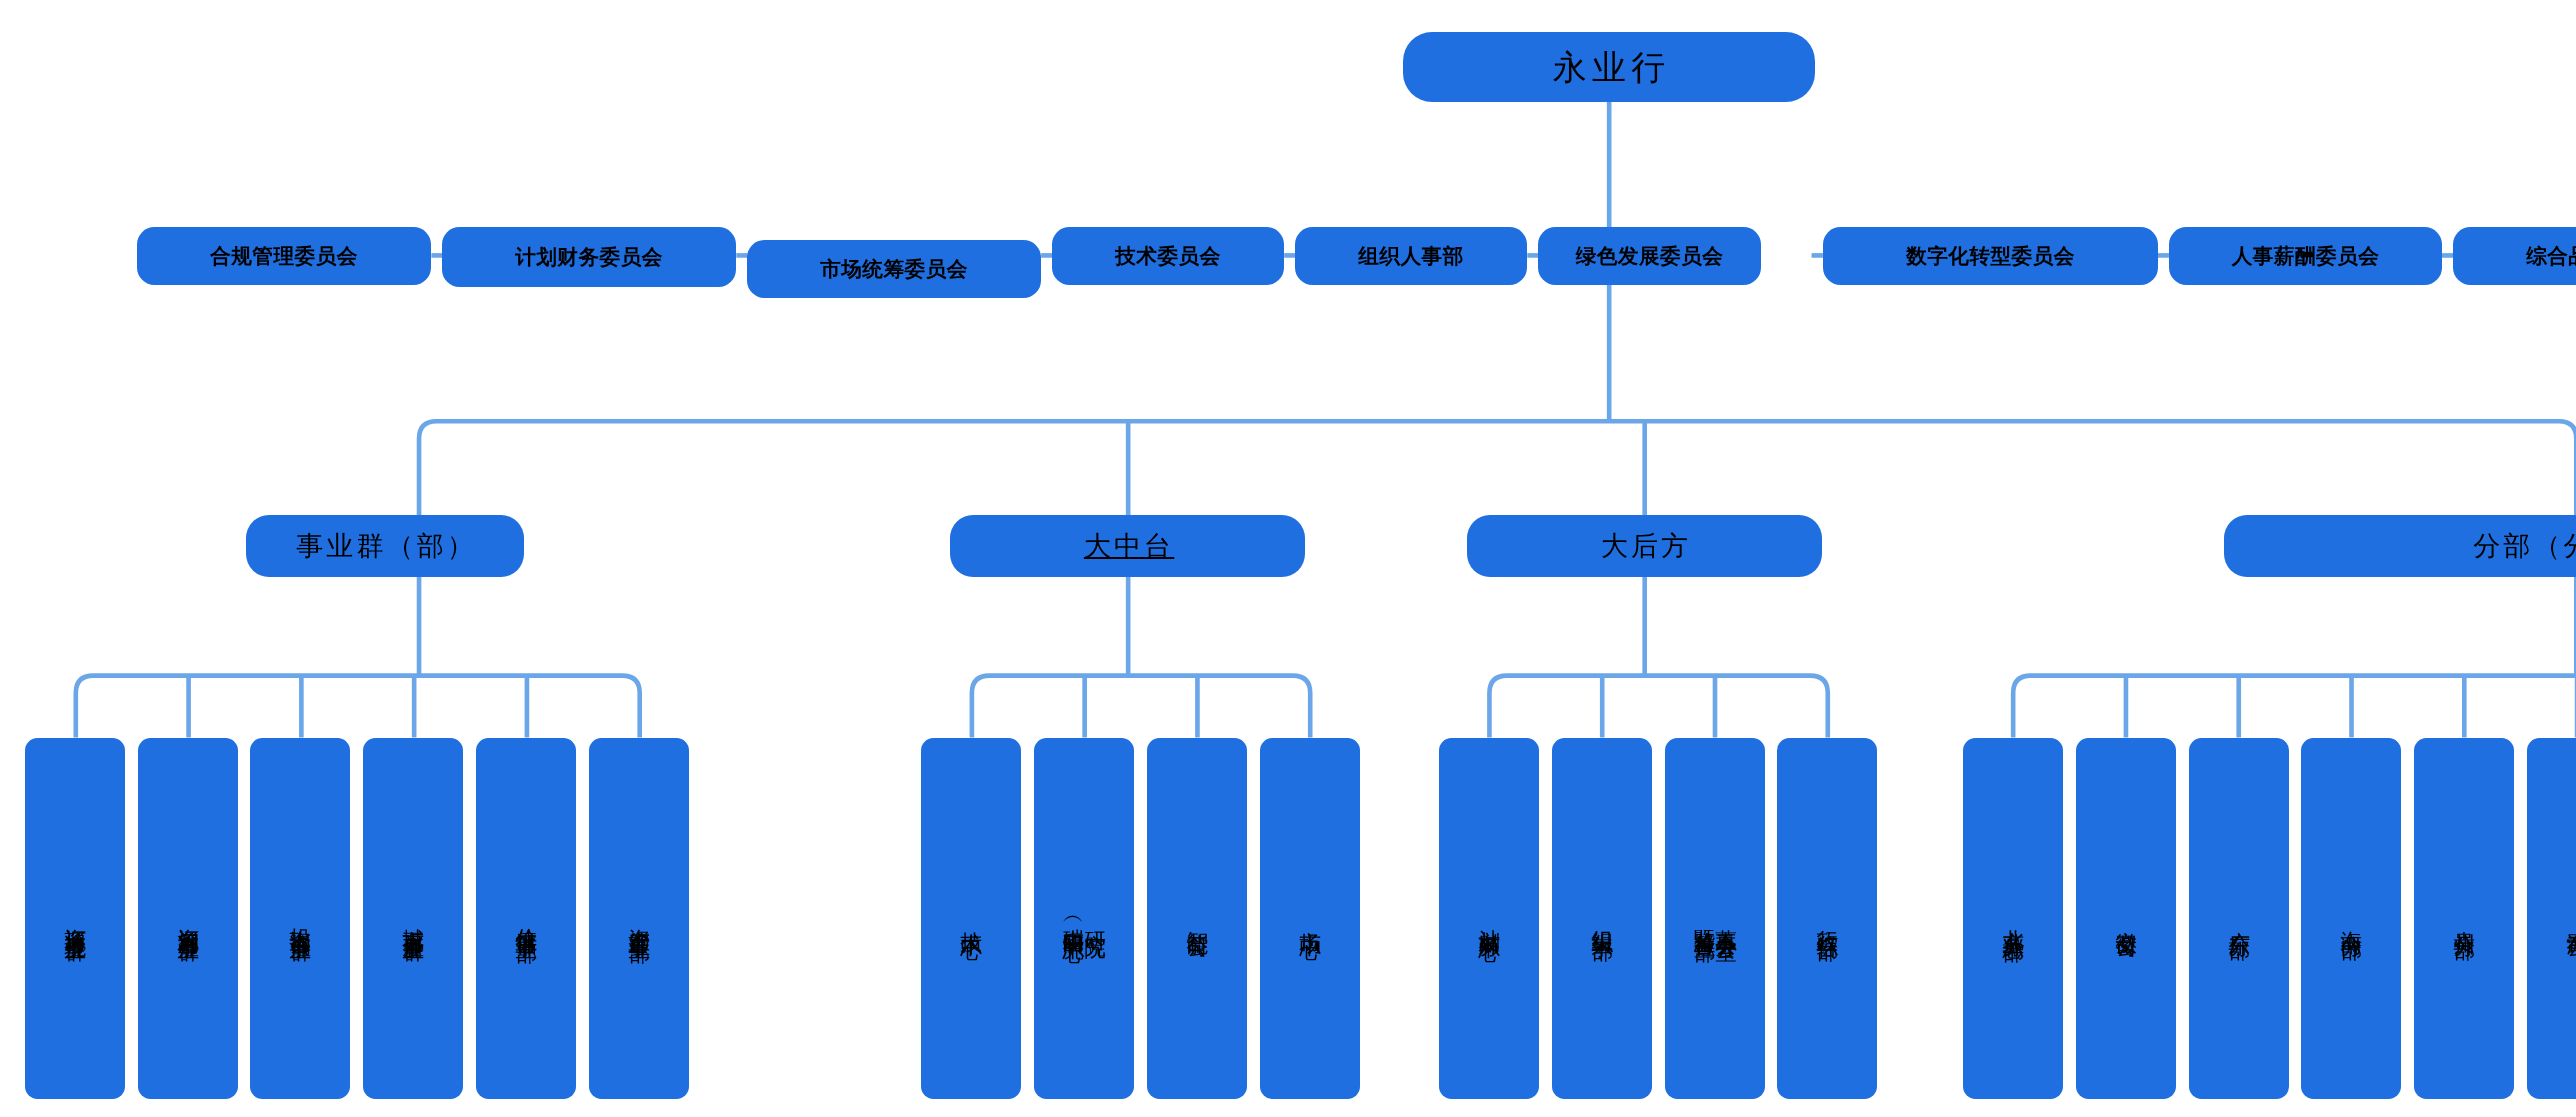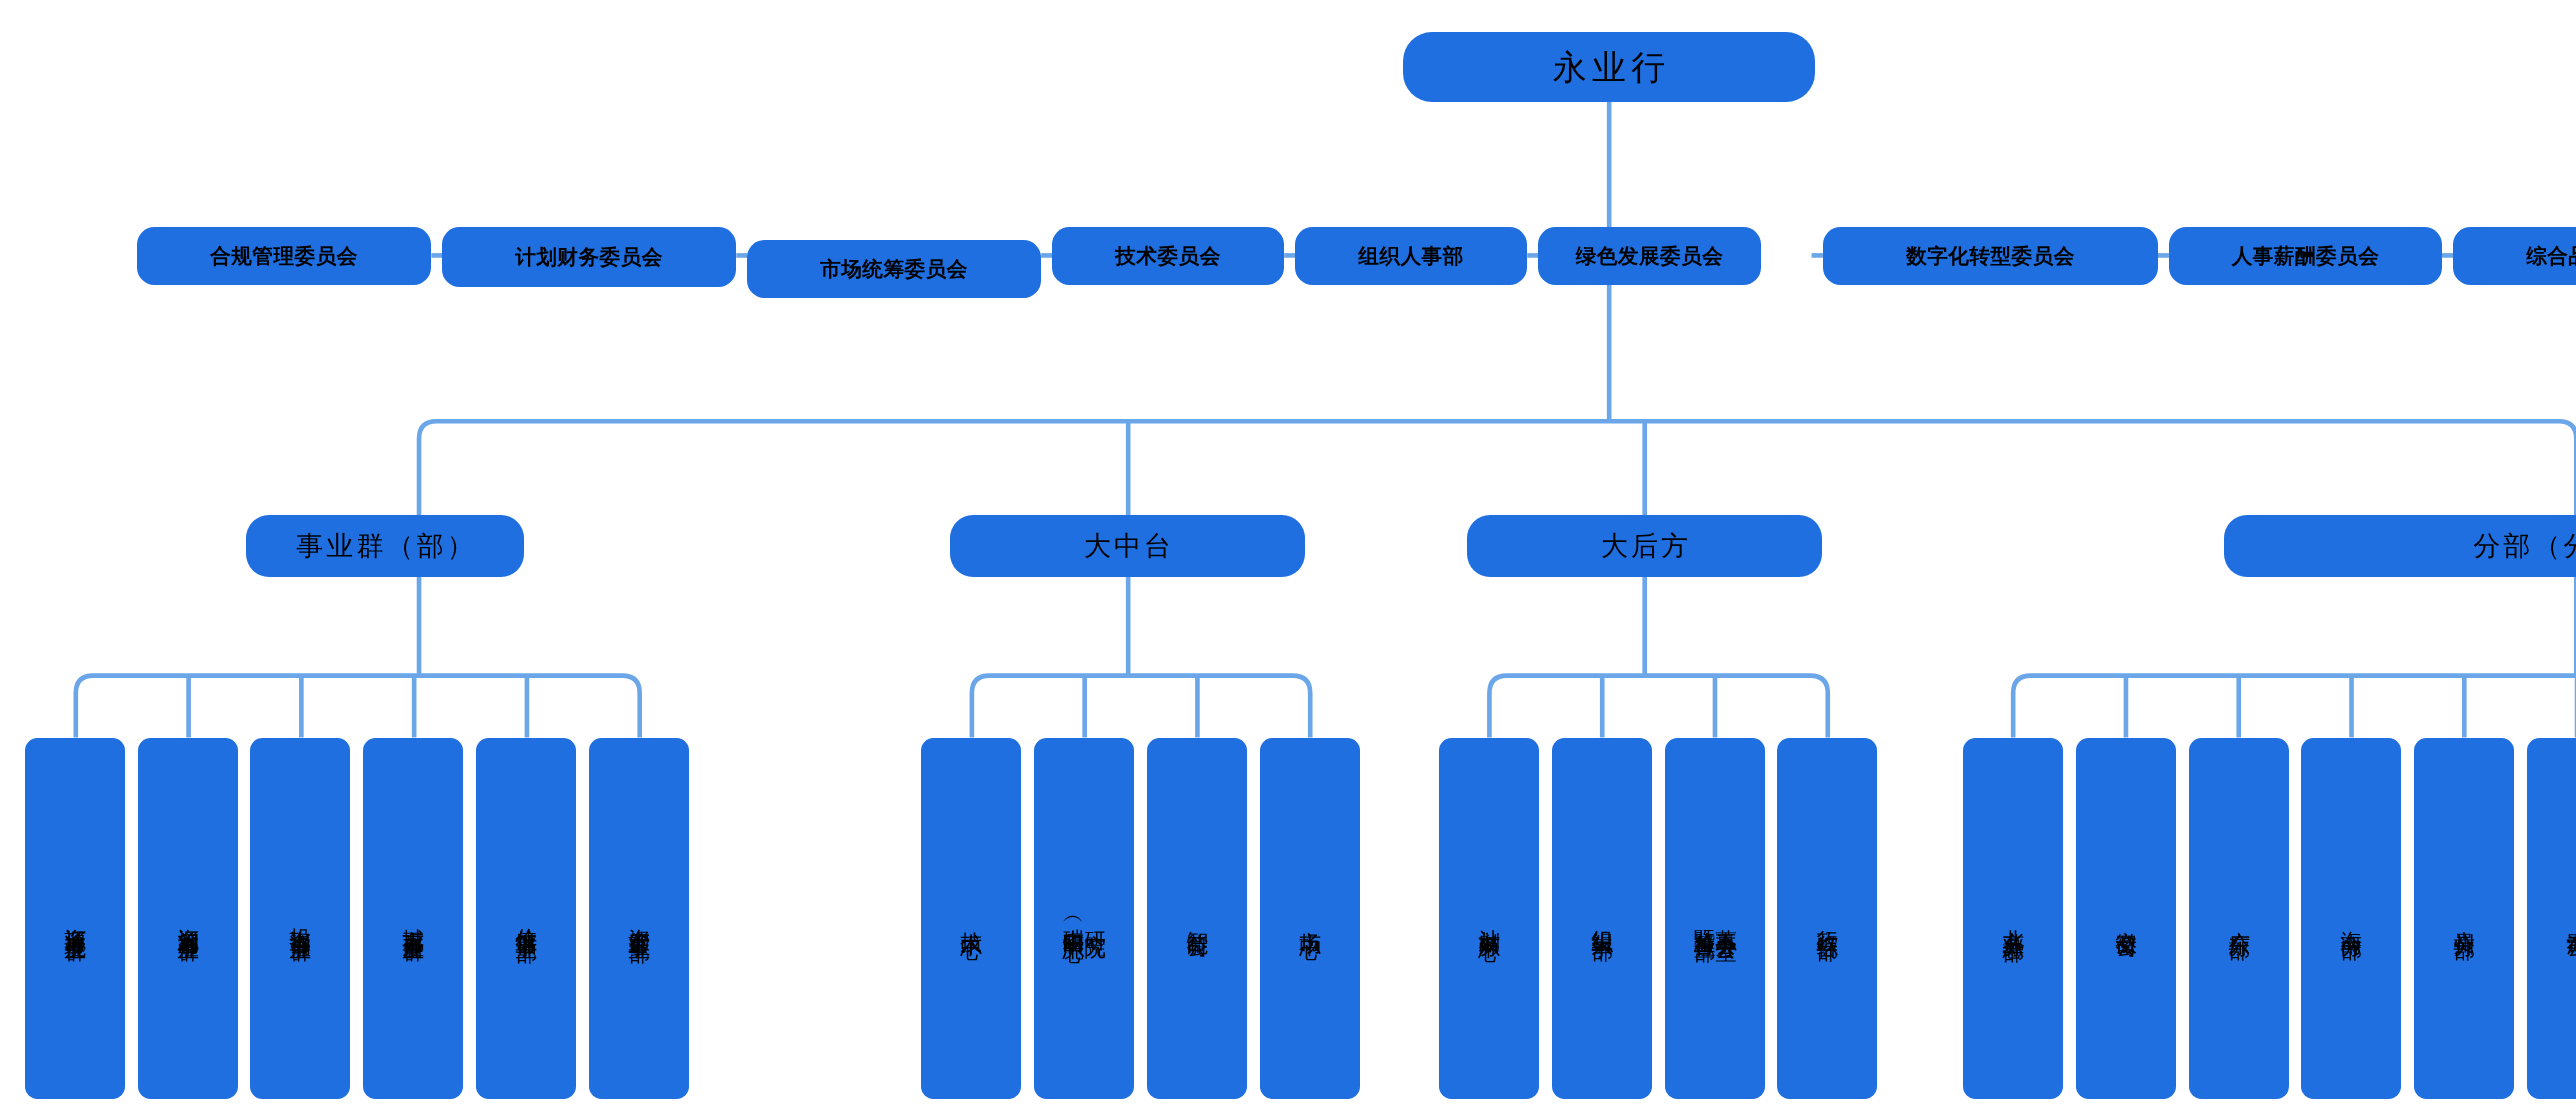--- a/index.html
+++ b/index.html
@@ -132,21 +132,21 @@
       <div class="node committee" style="left: 137px; top: 227px; width: 294px; height: 58px; font-family: Liberation Serif, serif;">合规管理委员会</div>
       <div class="node committee" style="left: 442px; top: 227px; width: 294px; height: 60px;">计划财务委员会</div>
       <div class="node committee" style="left: 747px; top: 227px; width: 294px; height: 58px; margin-top: 13px;">市场统筹委员会</div>
       <div class="node committee" style="left: 1052px; top: 227px; width: 232px; height: 58px;">技术委员会</div>
       <div class="node committee" style="left: 1295px; top: 227px; width: 232px; height: 58px;">组织人事部</div>
       <div class="node committee" style="left: 1538px; top: 227px; width: 223px; height: 58px;">绿色发展委员会</div>
       <div class="node committee" style="left: 1823px; top: 227px; width: 335px; height: 58px;">数字化转型委员会</div>
       <div class="node committee" style="left: 2169px; top: 227px; width: 273px; height: 58px;">人事薪酬委员会</div>
       <div class="node committee" style="left: 2453px; top: 227px; width: 294px; height: 58px;">综合品牌委员会</div>
       <div class="node division" style="left: 246px; top: 515px; width: 278px; height: 62px;">事业群（部）</div>
-      <div class="node division" style="left: 950px; top: 515px; width: 355px; height: 62px;">大中台</div>
+      <div class="node division" style="left: 950px; top: 515px; width: 355px; height: 62px; text-decoration: underline;">大中台</div>
       <div class="node division" style="left: 1467px; top: 515px; width: 355px; height: 62px;">大后方</div>
       <div class="node division" style="left: 2224px; top: 515px; width: 706px; height: 62px;">分部（分公司）</div>
       <div class="node leaf" style="left: 25px; top: 738px; width: 100px; height: 361px;">
         <div class="leaf-inner">
           <span class="vline">资源环境事业群</span>
         </div>
       </div>
       <div class="node leaf" style="left: 138px; top: 738px; width: 100px; height: 361px;">
         <div class="leaf-inner">
           <span class="vline">资源利用事业群</span>

